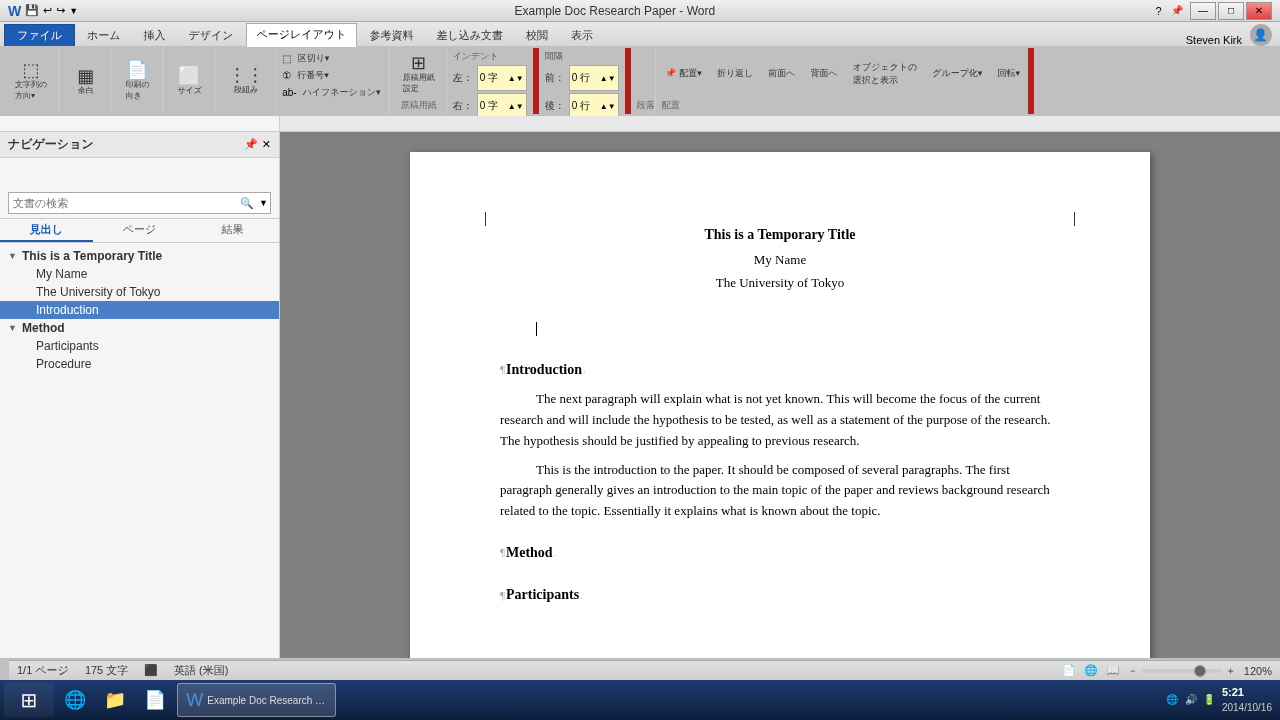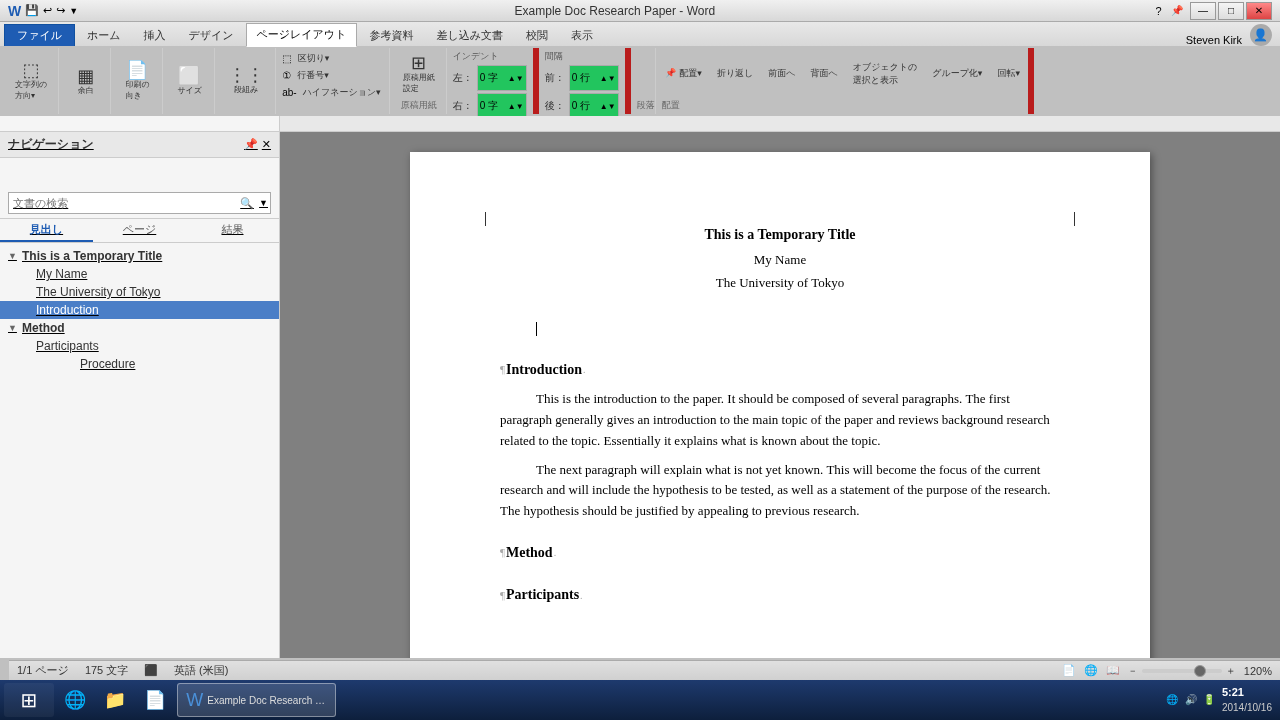--- a/index.html
+++ b/index.html
@@ -105,21 +105,20 @@
       
     }
 
     
     #nav-pane {
       width: 280px;
       background: #f5f5f5;
       border-right: 1px solid #ccc;
       display: flex;
       flex-direction: column;
-      text-decoration: underline;
     }
     #nav-header {
       display: flex;
       align-items: center;
       justify-content: space-between;
       padding: 4px 8px;
       background: #e8e8e8;
       border-bottom: 1px solid #ccc;
     }
     #nav-title { font-size: 12px; font-weight: bold; color: #333; }
@@ -346,21 +345,21 @@
       color: #333;
       padding: 1px 3px;
       cursor: pointer;
       border: 1px solid transparent;
       white-space: nowrap;
     }
     .combo-box {
       display: flex;
       align-items: center;
       border: 1px solid #aaa;
-      background: #22c55e;
+      background: #fef9c3;
       height: 16px;
       font-size: 10px;
       padding: 12px 2px;
       min-width: 50px;
       cursor: pointer;
     }
   </style>
 </head>
 <body>
 
@@ -572,21 +571,21 @@
         <span style="font-size:12px;">Introduction</span>
       </div>
       <div class="nav-item" style="padding-left:8px;">
         <span class="arrow">▼</span>
         <span style="margin-left:2px;font-weight:bold;font-size:12px;">Method</span>
       </div>
       <div class="nav-item" style="padding-left:24px;">
         <span class="arrow" style="width:12px;"></span>
         <span style="font-size:12px;">Participants</span>
       </div>
-      <div class="nav-item" style="padding-left:24px;margin-left:44px;">
+      <div class="nav-item" style="padding-left:24px;">
         <span class="arrow" style="width:12px;"></span>
         <span style="font-size:12px;">Procedure</span>
       </div>
     </div>
   </div>
 
   <div id="doc-area">
     <div id="doc-page">
 
       <div style="position:absolute;top:60px;left:75px;width:1px;height:14px;background:#000;opacity:0.8;"></div>
@@ -598,22 +597,22 @@
 
       <div style="position:relative;margin-bottom:8px;">
         <span style="display:inline-block;width:1px;height:14px;background:#000;vertical-align:middle;margin-left:36px;animation:blink 1s step-end infinite;"></span>
       </div>
 
       <div class="doc-section">
         <span class="pilcrow" style="color:#aaa;font-size:11px;font-weight:normal;margin-right:1px;">¶</span>
         <span>Introduction</span>
         <span style="color:#aaa;font-size:10px;font-weight:normal;margin-left:1px;">.</span>
       </div>
+      <p class="doc-paragraph">The next paragraph will explain what is not yet known. This will become the focus of the current research and will include the hypothesis to be tested, as well as a statement of the purpose of the research. The hypothesis should be justified by appealing to previous research.</p>
       <p class="doc-paragraph">This is the introduction to the paper. It should be composed of several paragraphs. The first paragraph generally gives an introduction to the main topic of the paper and reviews background research related to the topic. Essentially it explains what is known about the topic.</p>
-      <p class="doc-paragraph">The next paragraph will explain what is not yet known. This will become the focus of the current research and will include the hypothesis to be tested, as well as a statement of the purpose of the research. The hypothesis should be justified by appealing to previous research.</p>
 
       <div class="doc-section">
         <span class="pilcrow" style="color:#aaa;font-size:11px;font-weight:normal;margin-right:1px;">¶</span>
         <span>Method</span>
         <span style="color:#aaa;font-size:10px;font-weight:normal;margin-left:1px;">.</span>
       </div>
 
       <div class="doc-section">
         <span class="pilcrow" style="color:#aaa;font-size:11px;font-weight:normal;margin-right:1px;">¶</span>
         <span>Participants</span>

